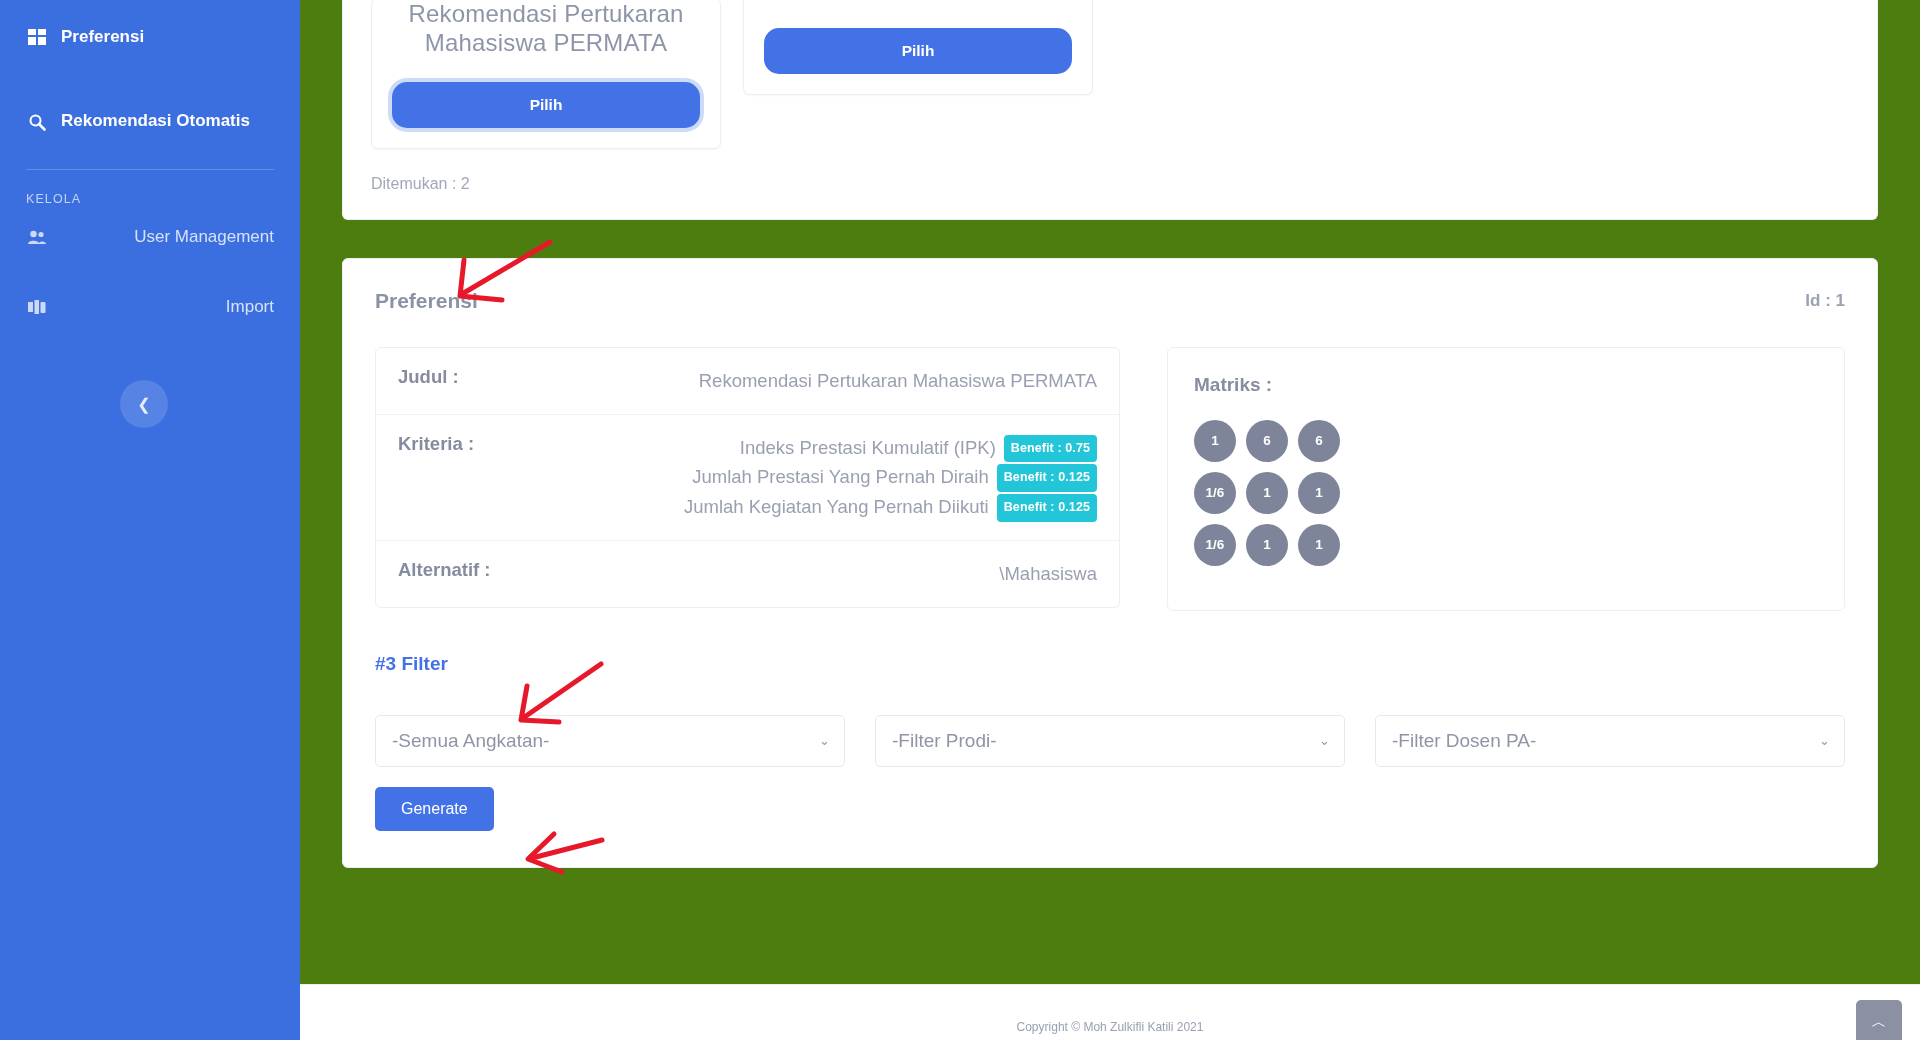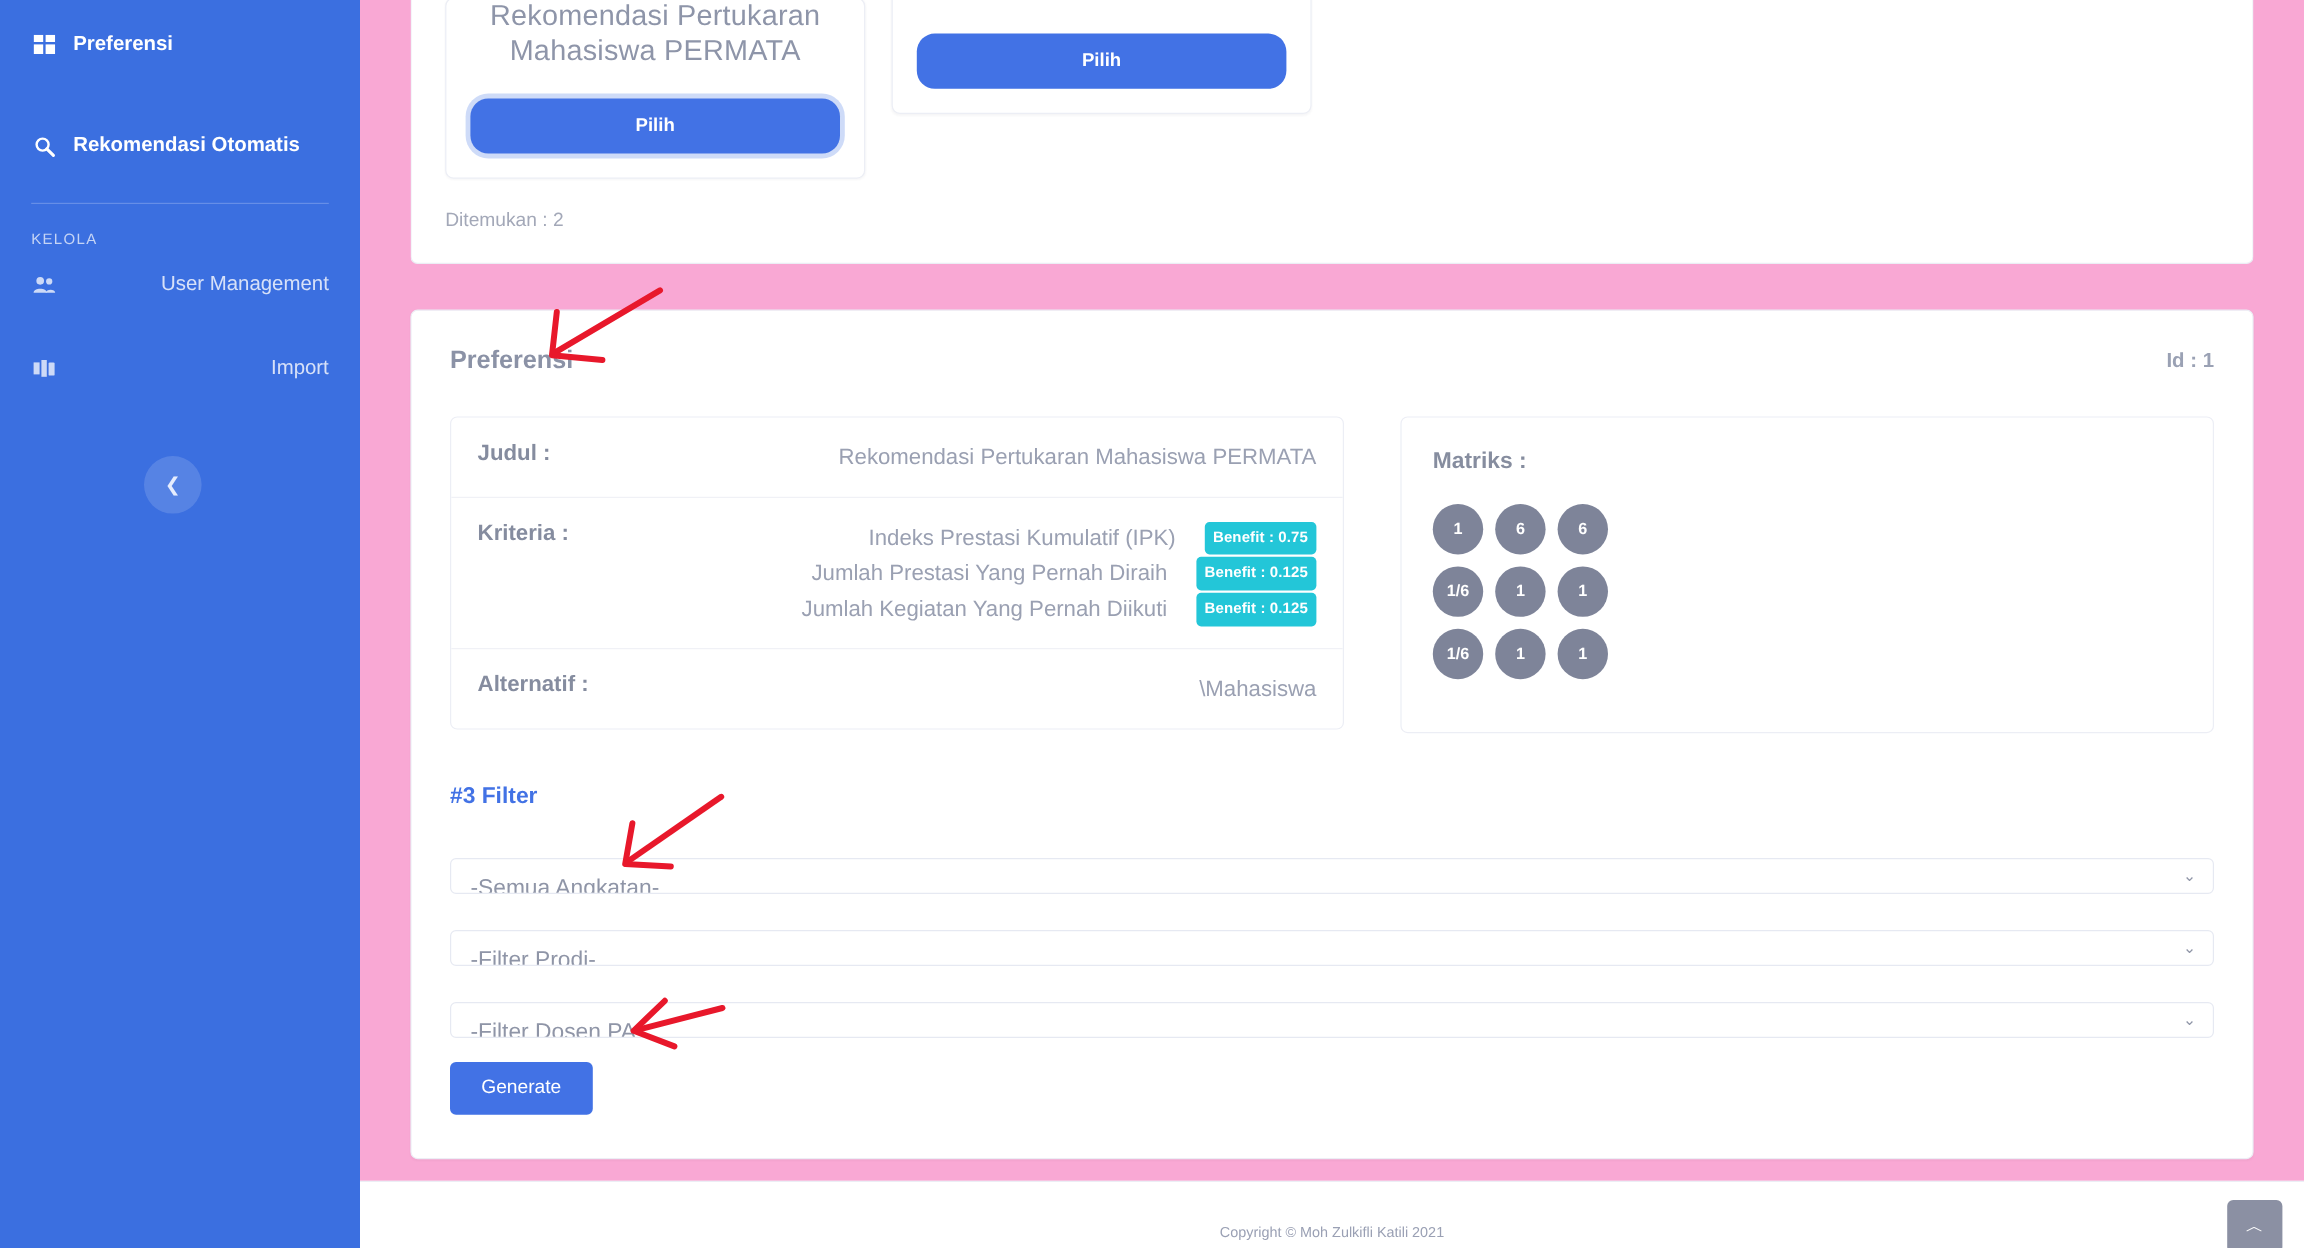--- a/index.html
+++ b/index.html
@@ -55,21 +55,21 @@
     background: rgba(255,255,255,0.14);
     display: flex; align-items: center; justify-content: center;
     cursor: pointer;
     color: #e6edfd;
     font-size: 16px;
   }
 
   
   .main {
     flex: 1 1 auto; height: 1040px;
-    background: #f9a8d4;
+    background: #4d7c0f;
     position: relative;
     overflow: hidden;
   }
 
   
   .top-panel {
     background: #ffffff;
     border: 1px solid #eceef5;
     border-top: none;
     border-radius: 0 0 6px 6px;
@@ -151,21 +151,21 @@
     font-size: 18.5px; color: #9aa0b2; font-weight: 400;
     line-height: 1.62;
   }
   .krit-line { display: block; white-space: nowrap; }
   .badge {
     display: inline-block;
     background: #23c6d8; color: #ffffff;
     font-size: 12.5px; font-weight: 700;
     border-radius: 4px;
     padding: 3px 7px 4px 7px;
-    margin-left: 24px;
+    margin-left: 8px;
     vertical-align: 2px;
     letter-spacing: .1px;
   }
 
   .matrix-card {
     flex: 1 1 auto;
     border: 1px solid #eceef5;
     border-radius: 6px;
     padding: 26px 26px 34px 26px;
     min-height: 264px;
@@ -184,21 +184,20 @@
     font-size: 13.5px; font-weight: 700;
   }
 
   .filter-title {
     margin-top: 42px;
     font-size: 19px; font-weight: 700; color: #4272e5;
   }
   .filter-row {
     display: flex; gap: 30px;
     margin-top: 40px;
-    flex-direction: column;
   }
   .select-box {
     flex: 1 1 0;
     position: relative;
     border: 1px solid #e6e9f2;
     border-radius: 5px;
     background: #ffffff;
     padding: 14px 40px 14px 16px;
     font-size: 19px; color: #8f95a7;
     cursor: pointer;

